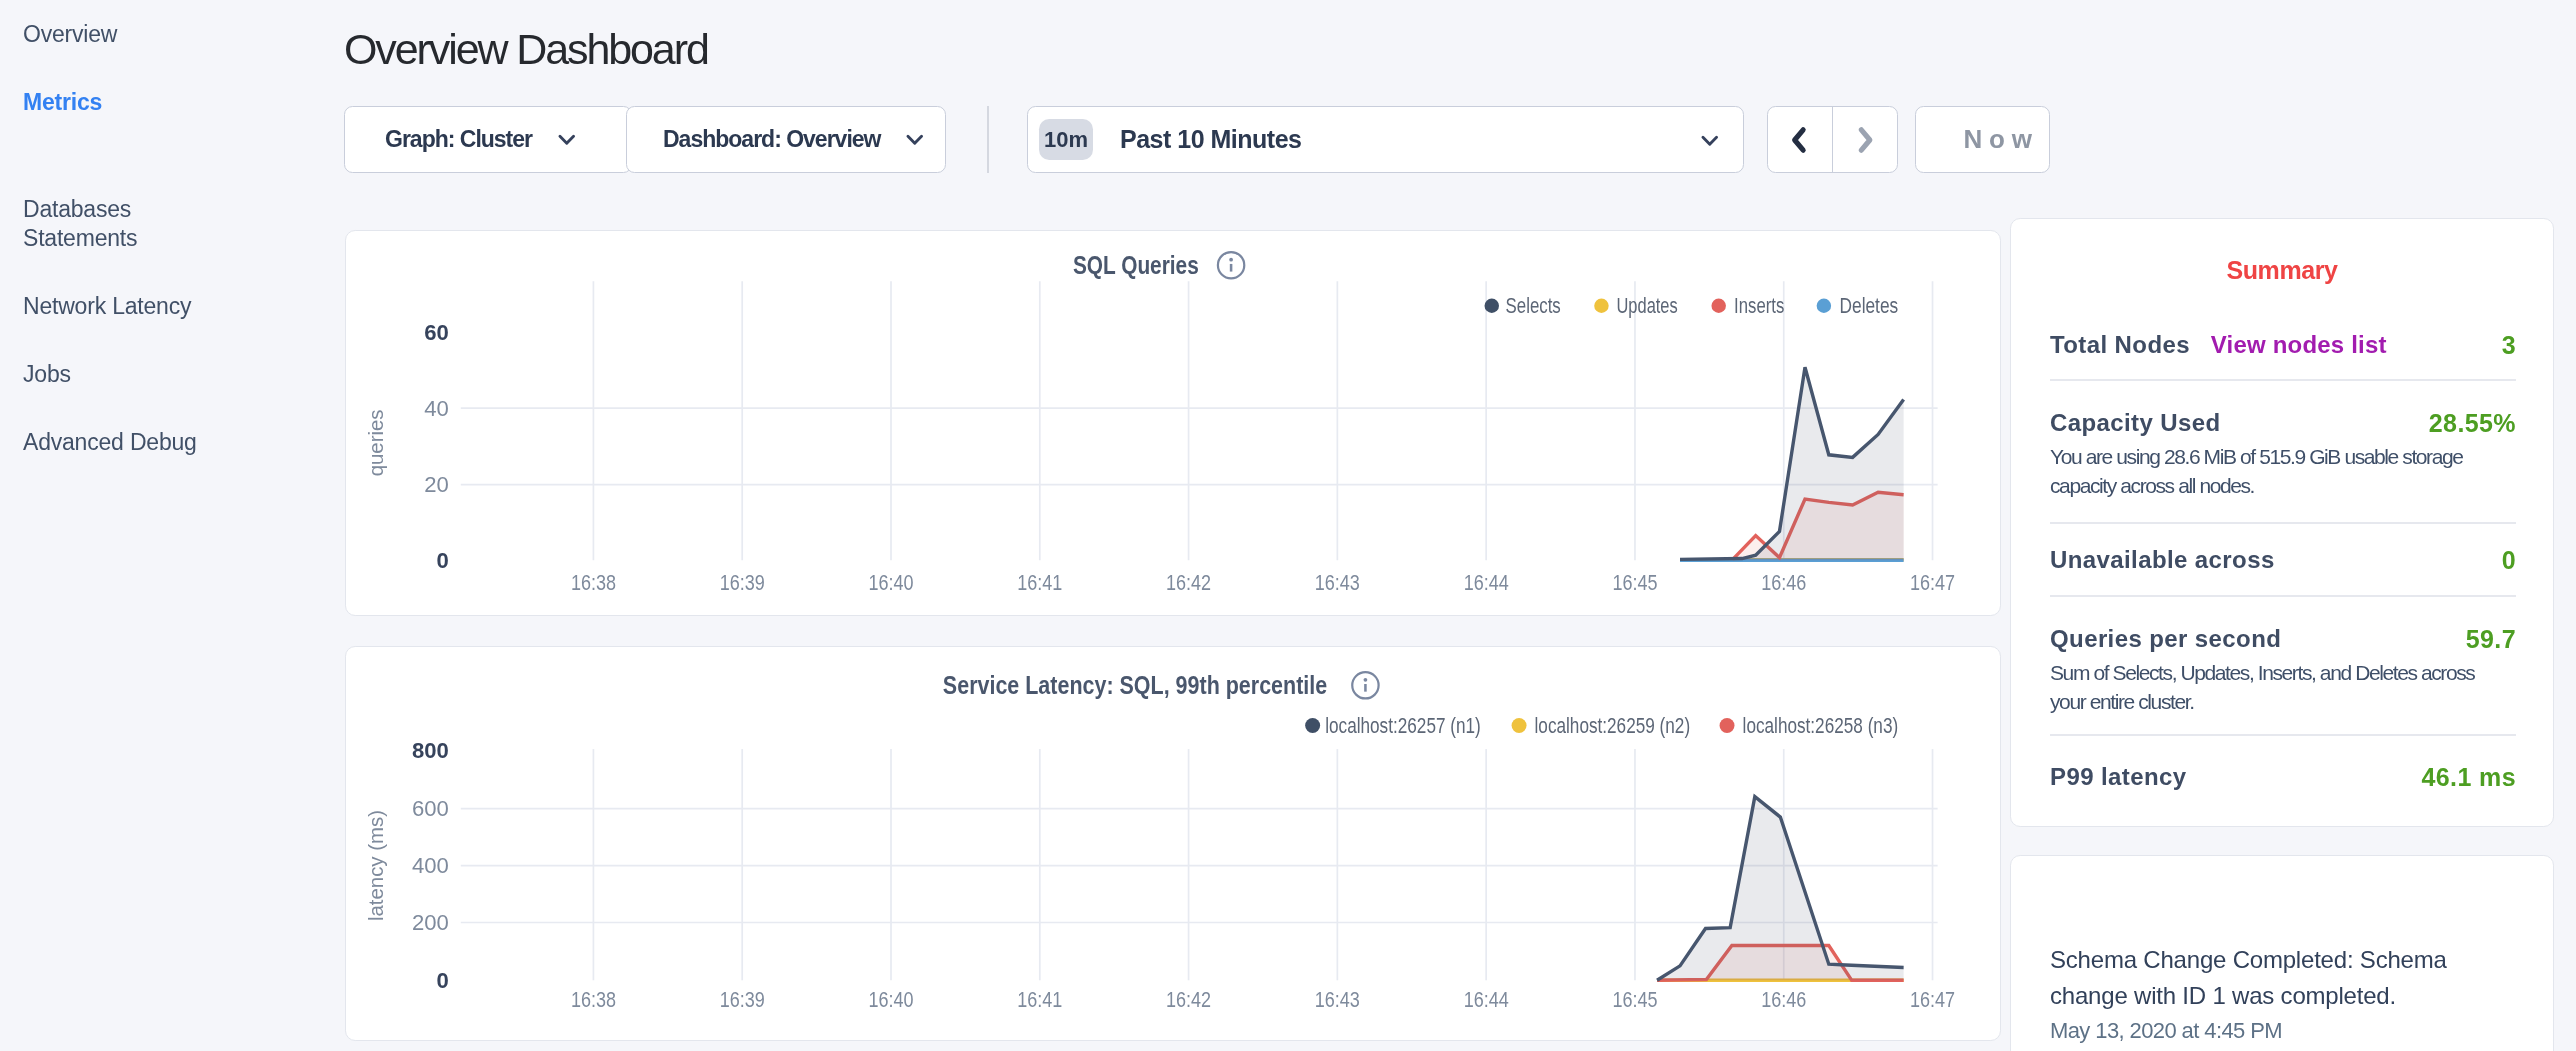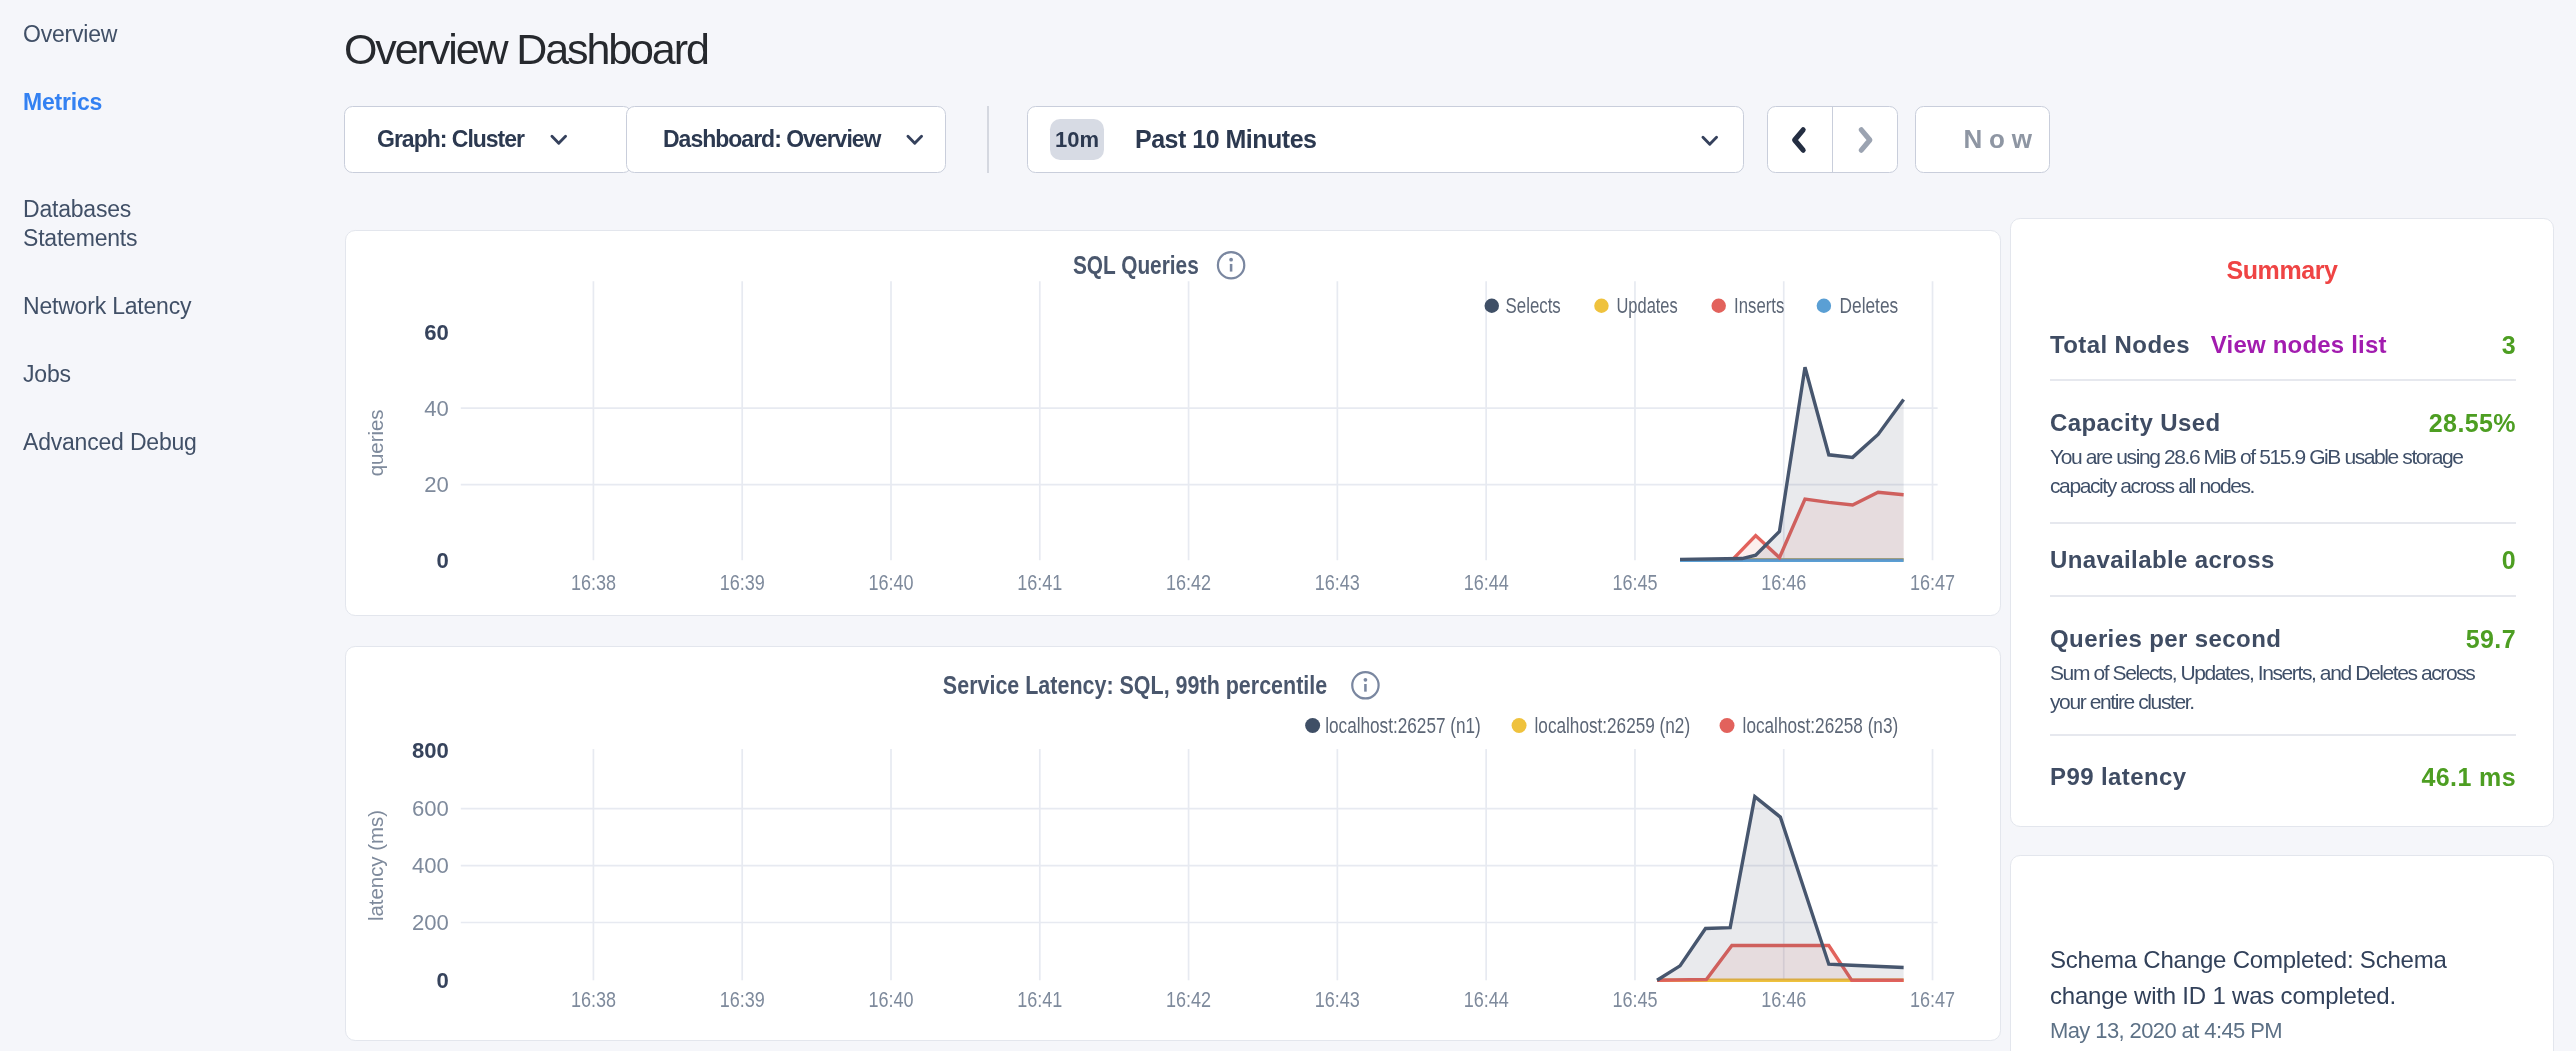--- a/index.html
+++ b/index.html
@@ -32,36 +32,36 @@
   <div class="item active" style="top:85px;">Metrics</div>
   <div class="item" style="top:153px;margin-top:39px;">Databases</div>
   <div class="item" style="top:221px;">Statements</div>
   <div class="item" style="top:289px;">Network Latency</div>
   <div class="item" style="top:357px;">Jobs</div>
   <div class="item" style="top:425px;">Advanced Debug</div>
 </div>
 
 <div class="pagetitle">Overview Dashboard</div>
 
-<div class="btn" style="left:344px; width:288px; padding-left:32px;">
+<div class="btn" style="left:344px; width:288px; padding-left:40px;">
   <span style="letter-spacing:-1px;">Graph: Cluster</span>
   <svg class="chev" style="margin-left:22px;" viewBox="0 0 30 30">
       <path d="M7 11 L15 19 L23 11" fill="none" stroke="#35415c" stroke-width="3.4" stroke-linecap="round" stroke-linejoin="round"></path>
     </svg>
 </div>
 <div class="btn" style="left:626px; width:320px; padding-left:36px;">
   <span style="letter-spacing:-1px;">Dashboard: Overview</span>
   <svg class="chev" style="margin-left:22px;" viewBox="0 0 30 30">
       <path d="M7 11 L15 19 L23 11" fill="none" stroke="#35415c" stroke-width="3.4" stroke-linecap="round" stroke-linejoin="round"></path>
     </svg>
 </div>
 <div class="vdivider"></div>
-<div class="btn" style="left:1027px; width:717px; padding-left:22px;gap:18px;">
+<div class="btn" style="left:1027px; width:717px; padding-left:11px;">
   <span class="badge10m">10m</span>
-  <span style="margin-left:13px; font-size:25px; letter-spacing:-0.5px;">Past 10 Minutes</span>
+  <span style="margin-left:27px; font-size:25px; letter-spacing:-0.5px;">Past 10 Minutes</span>
   <svg class="chev" style="position:absolute; right:20.4px; top:21px;" viewBox="0 0 30 30">
       <path d="M7 11 L15 19 L23 11" fill="none" stroke="#35415c" stroke-width="3.4" stroke-linecap="round" stroke-linejoin="round"></path>
     </svg>
 </div>
 <div class="btn" style="left:1767px; width:131px; padding:0;">
   <div style="width:65px; height:100%; display:flex; align-items:center; justify-content:center; border-right:1.7px solid #c9cedb;">
     <svg width="25.5" height="34" viewBox="0 0 30 40">
         <path d="M19 8 L9 20 L19 32" fill="none" stroke="#242e42" stroke-width="6" stroke-linecap="round" stroke-linejoin="round"></path>
       </svg>
   </div>

